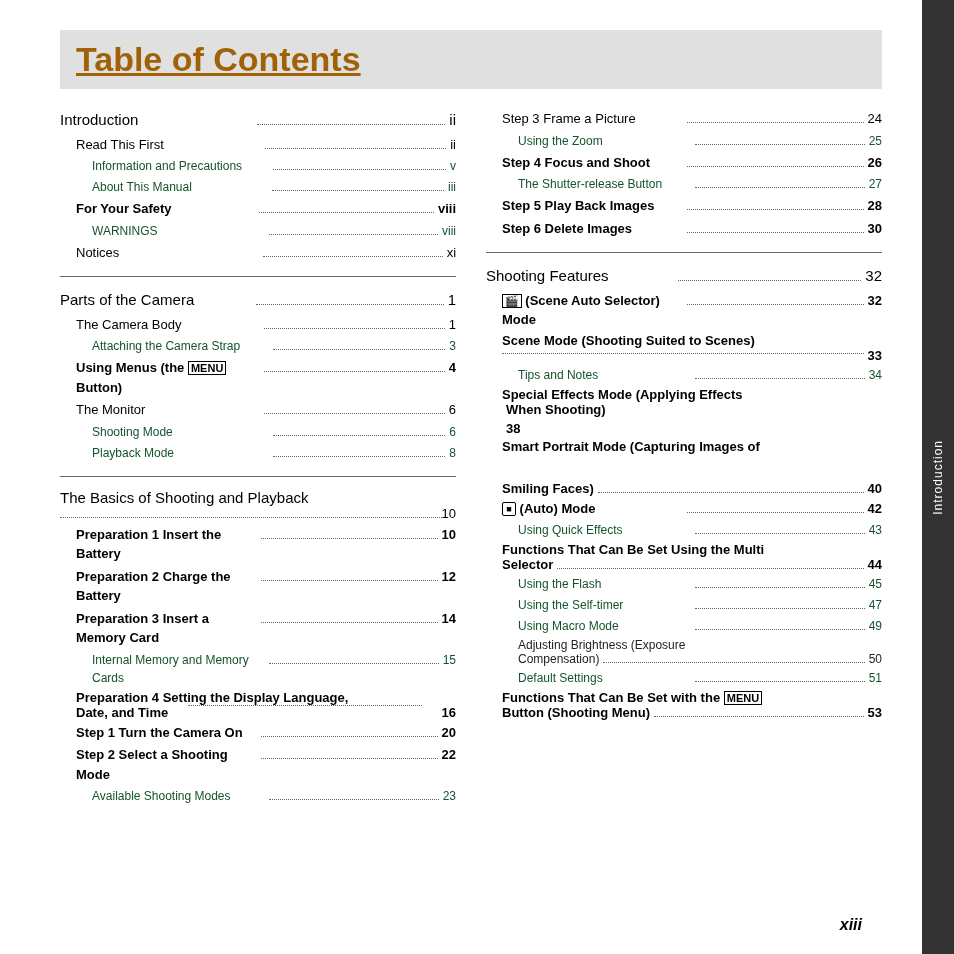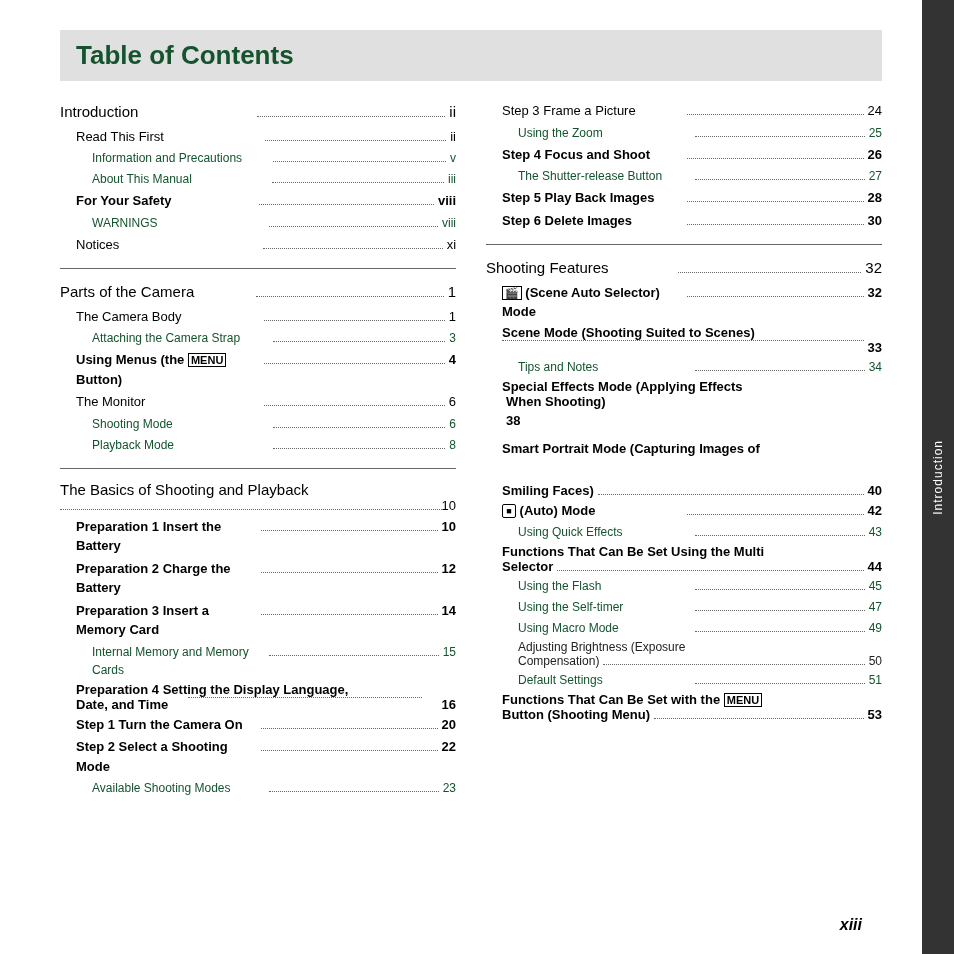--- a/index.html
+++ b/index.html
@@ -47,23 +47,24 @@
 
     .title-box {
       background: #e0e0e0;
       padding: 10px 16px;
       margin-bottom: 20px;
       display: inline-block;
       width: 100%;
     }
 
     .title-box h1 {
-      font-size: 26px;
+      font-size: 34px;
       font-weight: bold;
-      color: #14532d;
+      color: #a16207;
+      text-decoration: underline;
     }
 
     .two-col {
       display: flex;
       gap: 30px;
     }
 
     .col-left {
       flex: 1;
     }
@@ -344,32 +345,32 @@
             <span class="page-num">32</span>
           </div>
           <div class="toc-entry toc-h2-bold">
             <span class="entry-text"><span style="font-size:11px; border:1px solid #000; padding:0 2px;">🎬</span> (Scene Auto Selector) Mode</span>
             <span class="dots"></span>
             <span class="page-num">32</span>
           </div>
 
           <div style="padding-left:16px; font-weight:bold; font-size:13px; margin-bottom:3px;">
             <div>Scene Mode (Shooting Suited to Scenes)</div>
-            <div style="display:flex; align-items:flex-start;">
+            <div style="display:flex; align-items:center;">
               <span class="dots" style="flex:1; border-bottom:1px dotted #666; margin: 0 4px 3px 0;"></span>
               <span>33</span>
             </div>
           </div>
           <div class="toc-entry toc-h3">
             <span class="entry-text">Tips and Notes</span>
             <span class="dots"></span>
             <span class="page-num">34</span>
           </div>
 
-          <div style="padding-left:16px; font-weight:bold; font-size:13px; margin-bottom:13px;">
+          <div style="padding-left:16px; font-weight:bold; font-size:13px; margin-bottom:3px;">
             <div>Special Effects Mode (Applying Effects</div>
             <div style="display:flex; align-items:baseline;flex-direction:column;">
               <span>When Shooting)</span>
               <span class="dots" style="flex:1; border-bottom:1px dotted #666; margin: 0 4px 3px 4px;"></span>
               <span>38</span>
             </div>
           </div>
 
           <div style="padding-left:16px; font-weight:bold; font-size:13px; margin-bottom:3px;">
             <div>Smart Portrait Mode (Capturing Images of</div>

